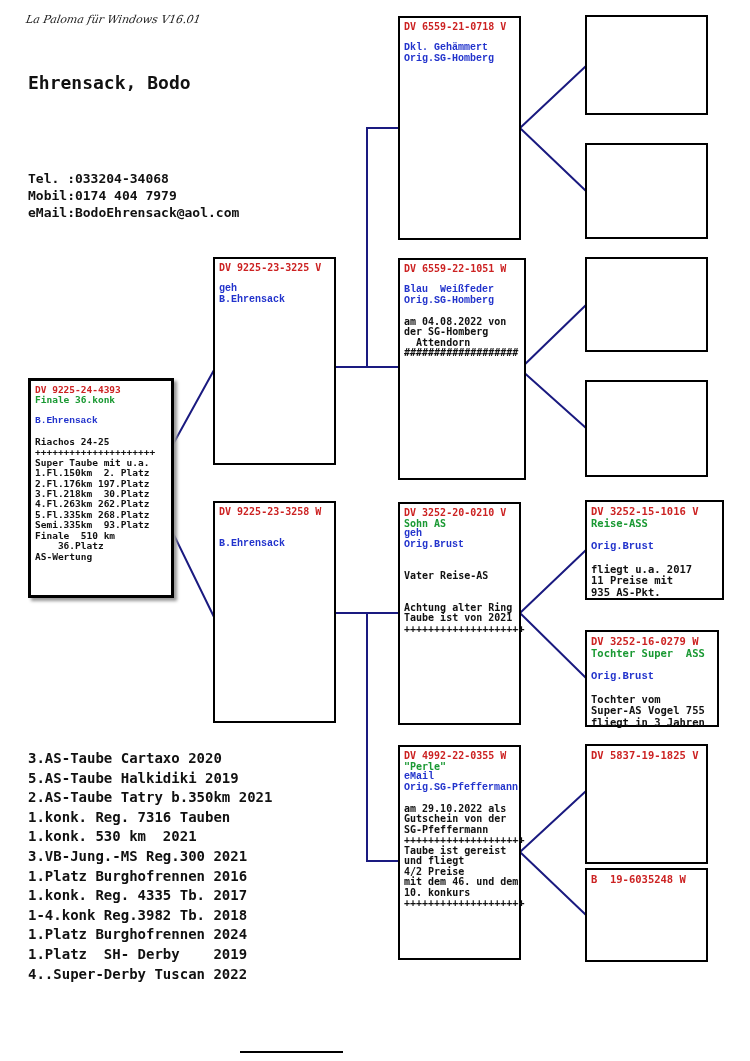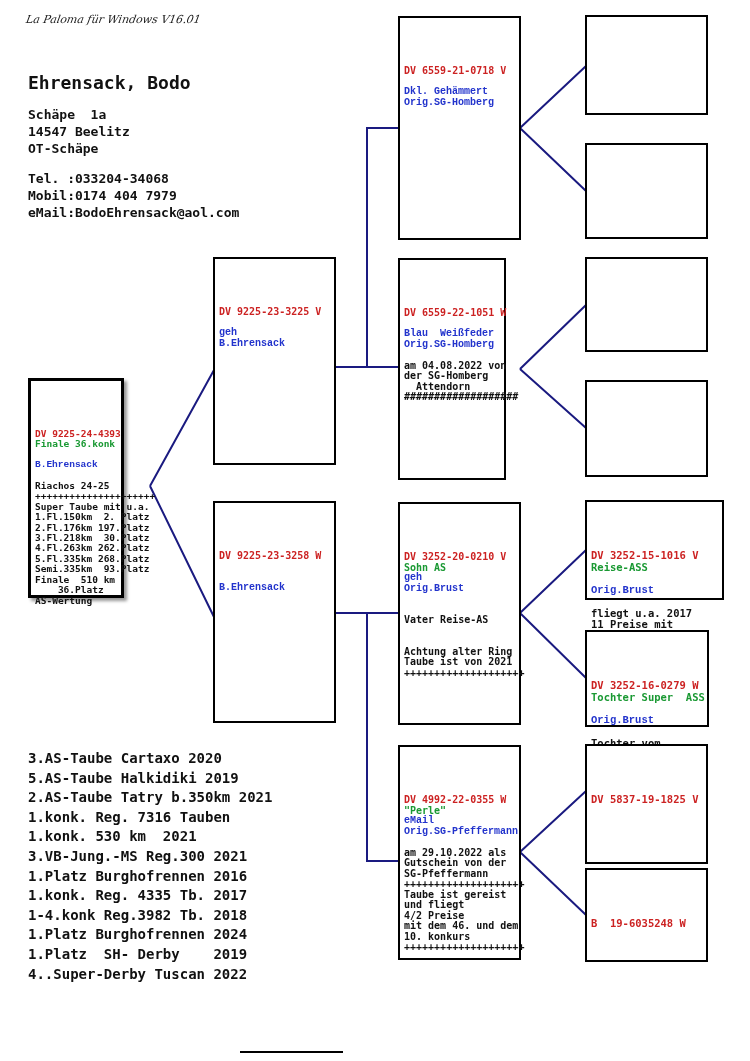--- a/index.html
+++ b/index.html
@@ -3,21 +3,21 @@
 <meta charset="utf-8">
 <style>
   html,body { margin:0; padding:0; background:#fff; }
   #canvas {
     position:relative; width:750px; height:1061px; background:#ffffff;
     font-family:"DejaVu Sans Mono", monospace; overflow:hidden;
   }
   #connector-layer { position:absolute; left:0; top:0; width:750px; height:1061px; }
 
   .ln { white-space:pre; font-weight:bold; color:#111; }
-  .c-r { color:#cc2222;margin-top:44px; }
+  .c-r { color:#cc2222; }
   .c-g { color:#1a9933; }
   .c-b { color:#2233cc;font-family:Liberation Mono, monospace; }
   .c-k { color:#111111; }
 
   .logo {
     position:absolute; left:26px; top:13px;
     font-family:"DejaVu Serif", serif; font-style:italic;
     font-size:11px; color:#1a1a1a; transform:skewX(-10deg);
   }
   .owner {
@@ -32,38 +32,38 @@
   #achievements { left:28px; top:749px; }
   #achievements .ln { font-size:14px; line-height:19.6px; }
 
   .box {
     position:absolute; border:2px solid #000; background:#fff;
     box-sizing:border-box; padding:4px 2px 0 4px;
   }
   .box .ln { font-size:10px; line-height:10.5px; }
   .g4 .ln { font-size:10.5px; line-height:11.5px; }
 
-  #box-subject { left:28px; top:378px; width:96px; height:220px;
+  #box-subject { left:28px; top:378px; width:146px; height:220px;
     border-width:3px; box-shadow:3px 3px 3px #999; }
   #box-subject .ln { font-size:9.5px; line-height:10.4px; }
 
   #box-sire      { left:213px; top:257px; width:123px; height:208px; }
   #box-dam       { left:213px; top:501px; width:123px; height:222px; }
 
   #box-sire-sire { left:398px; top:16px;  width:123px; height:224px; }
-  #box-sire-dam  { left:398px; top:258px; width:108px; height:222px; }
+  #box-sire-dam  { left:398px; top:258px; width:128px; height:222px; }
   #box-dam-sire  { left:398px; top:502px; width:123px; height:223px; }
   #box-dam-dam   { left:398px; top:745px; width:123px; height:215px; }
 
   #box-g4-1 { left:585px; top:15px;  width:123px; height:100px; }
   #box-g4-2 { left:585px; top:143px; width:123px; height:96px; }
   #box-g4-3 { left:585px; top:257px; width:123px; height:95px; }
   #box-g4-4 { left:585px; top:380px; width:123px; height:97px; }
   #box-1016 { left:585px; top:500px; width:139px; height:100px; }
-  #box-0279 { left:585px; top:630px; width:124px; height:97px; }
+  #box-0279 { left:585px; top:630px; width:134px; height:97px; }
   #box-1825 { left:585px; top:744px; width:123px; height:120px; }
   #box-b    { left:585px; top:868px; width:123px; height:94px; }
 
   .bottom-frag { position:absolute; left:240px; top:1051px; width:103px; height:2px; background:#000; }
 </style>
 </head>
 <body>
 
 <div id="canvas">
 
@@ -75,25 +75,20 @@
       <path d="M520,128 L586,66 M520,128 L586,191"></path>
       <path d="M520,369 L586,305 M520,369 L586,428"></path>
       <path d="M520,613 L586,550 M520,613 L586,678"></path>
       <path d="M520,852 L586,791 M520,852 L586,915"></path>
     </g>
   </svg>
 
   <div class="logo">La Paloma für Windows V16.01</div>
 
   <div class="owner">Ehrensack, Bodo</div>
-  <div class="textblock" id="owner-address">
-      <div class="ln c-k">Schäpe  1a</div>
-      <div class="ln c-k">14547 Beelitz</div>
-      <div class="ln c-k">OT-Schäpe</div>
-    </div>
   <div class="textblock" id="owner-contact">
       <div class="ln c-k">Tel. :033204-34068</div>
       <div class="ln c-k">Mobil:0174 404 7979</div>
       <div class="ln c-k">eMail:BodoEhrensack@aol.com</div>
     </div>
 
   <div class="box" id="box-subject">
       <div class="ln c-r">DV 9225-24-4393</div>
       <div class="ln c-g">Finale 36.konk</div>
       <div class="ln c-k">&nbsp;</div>

